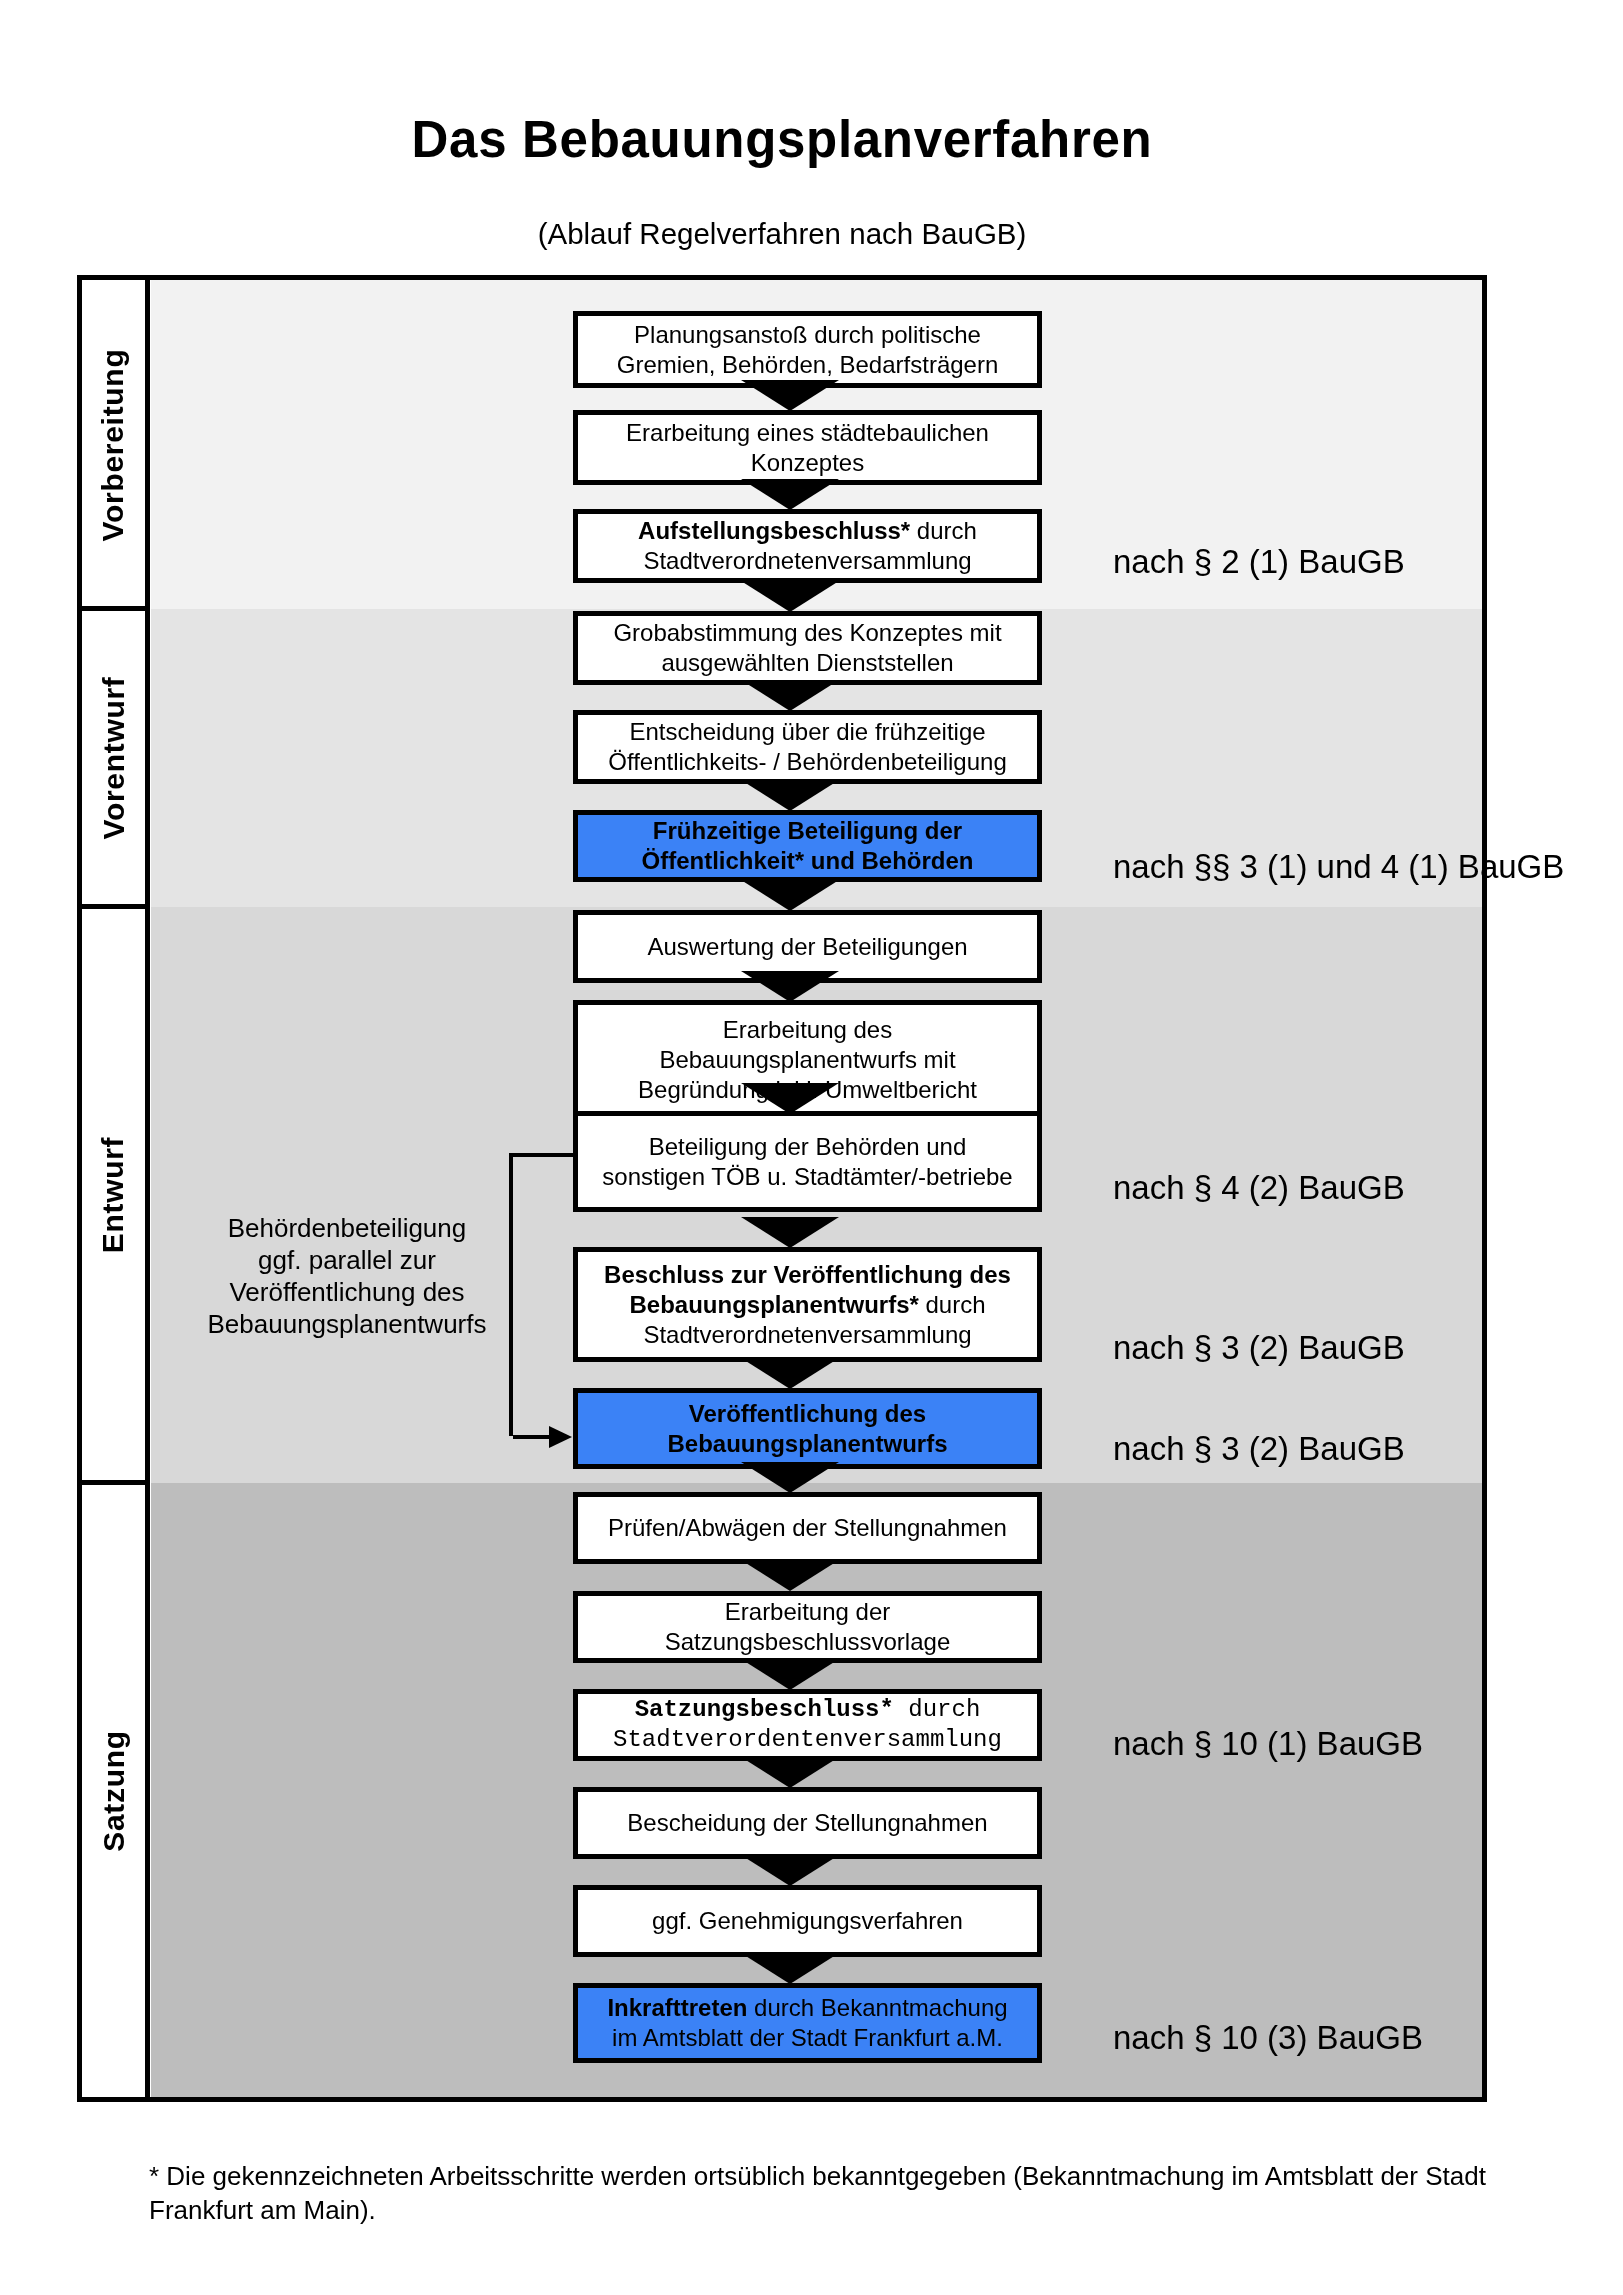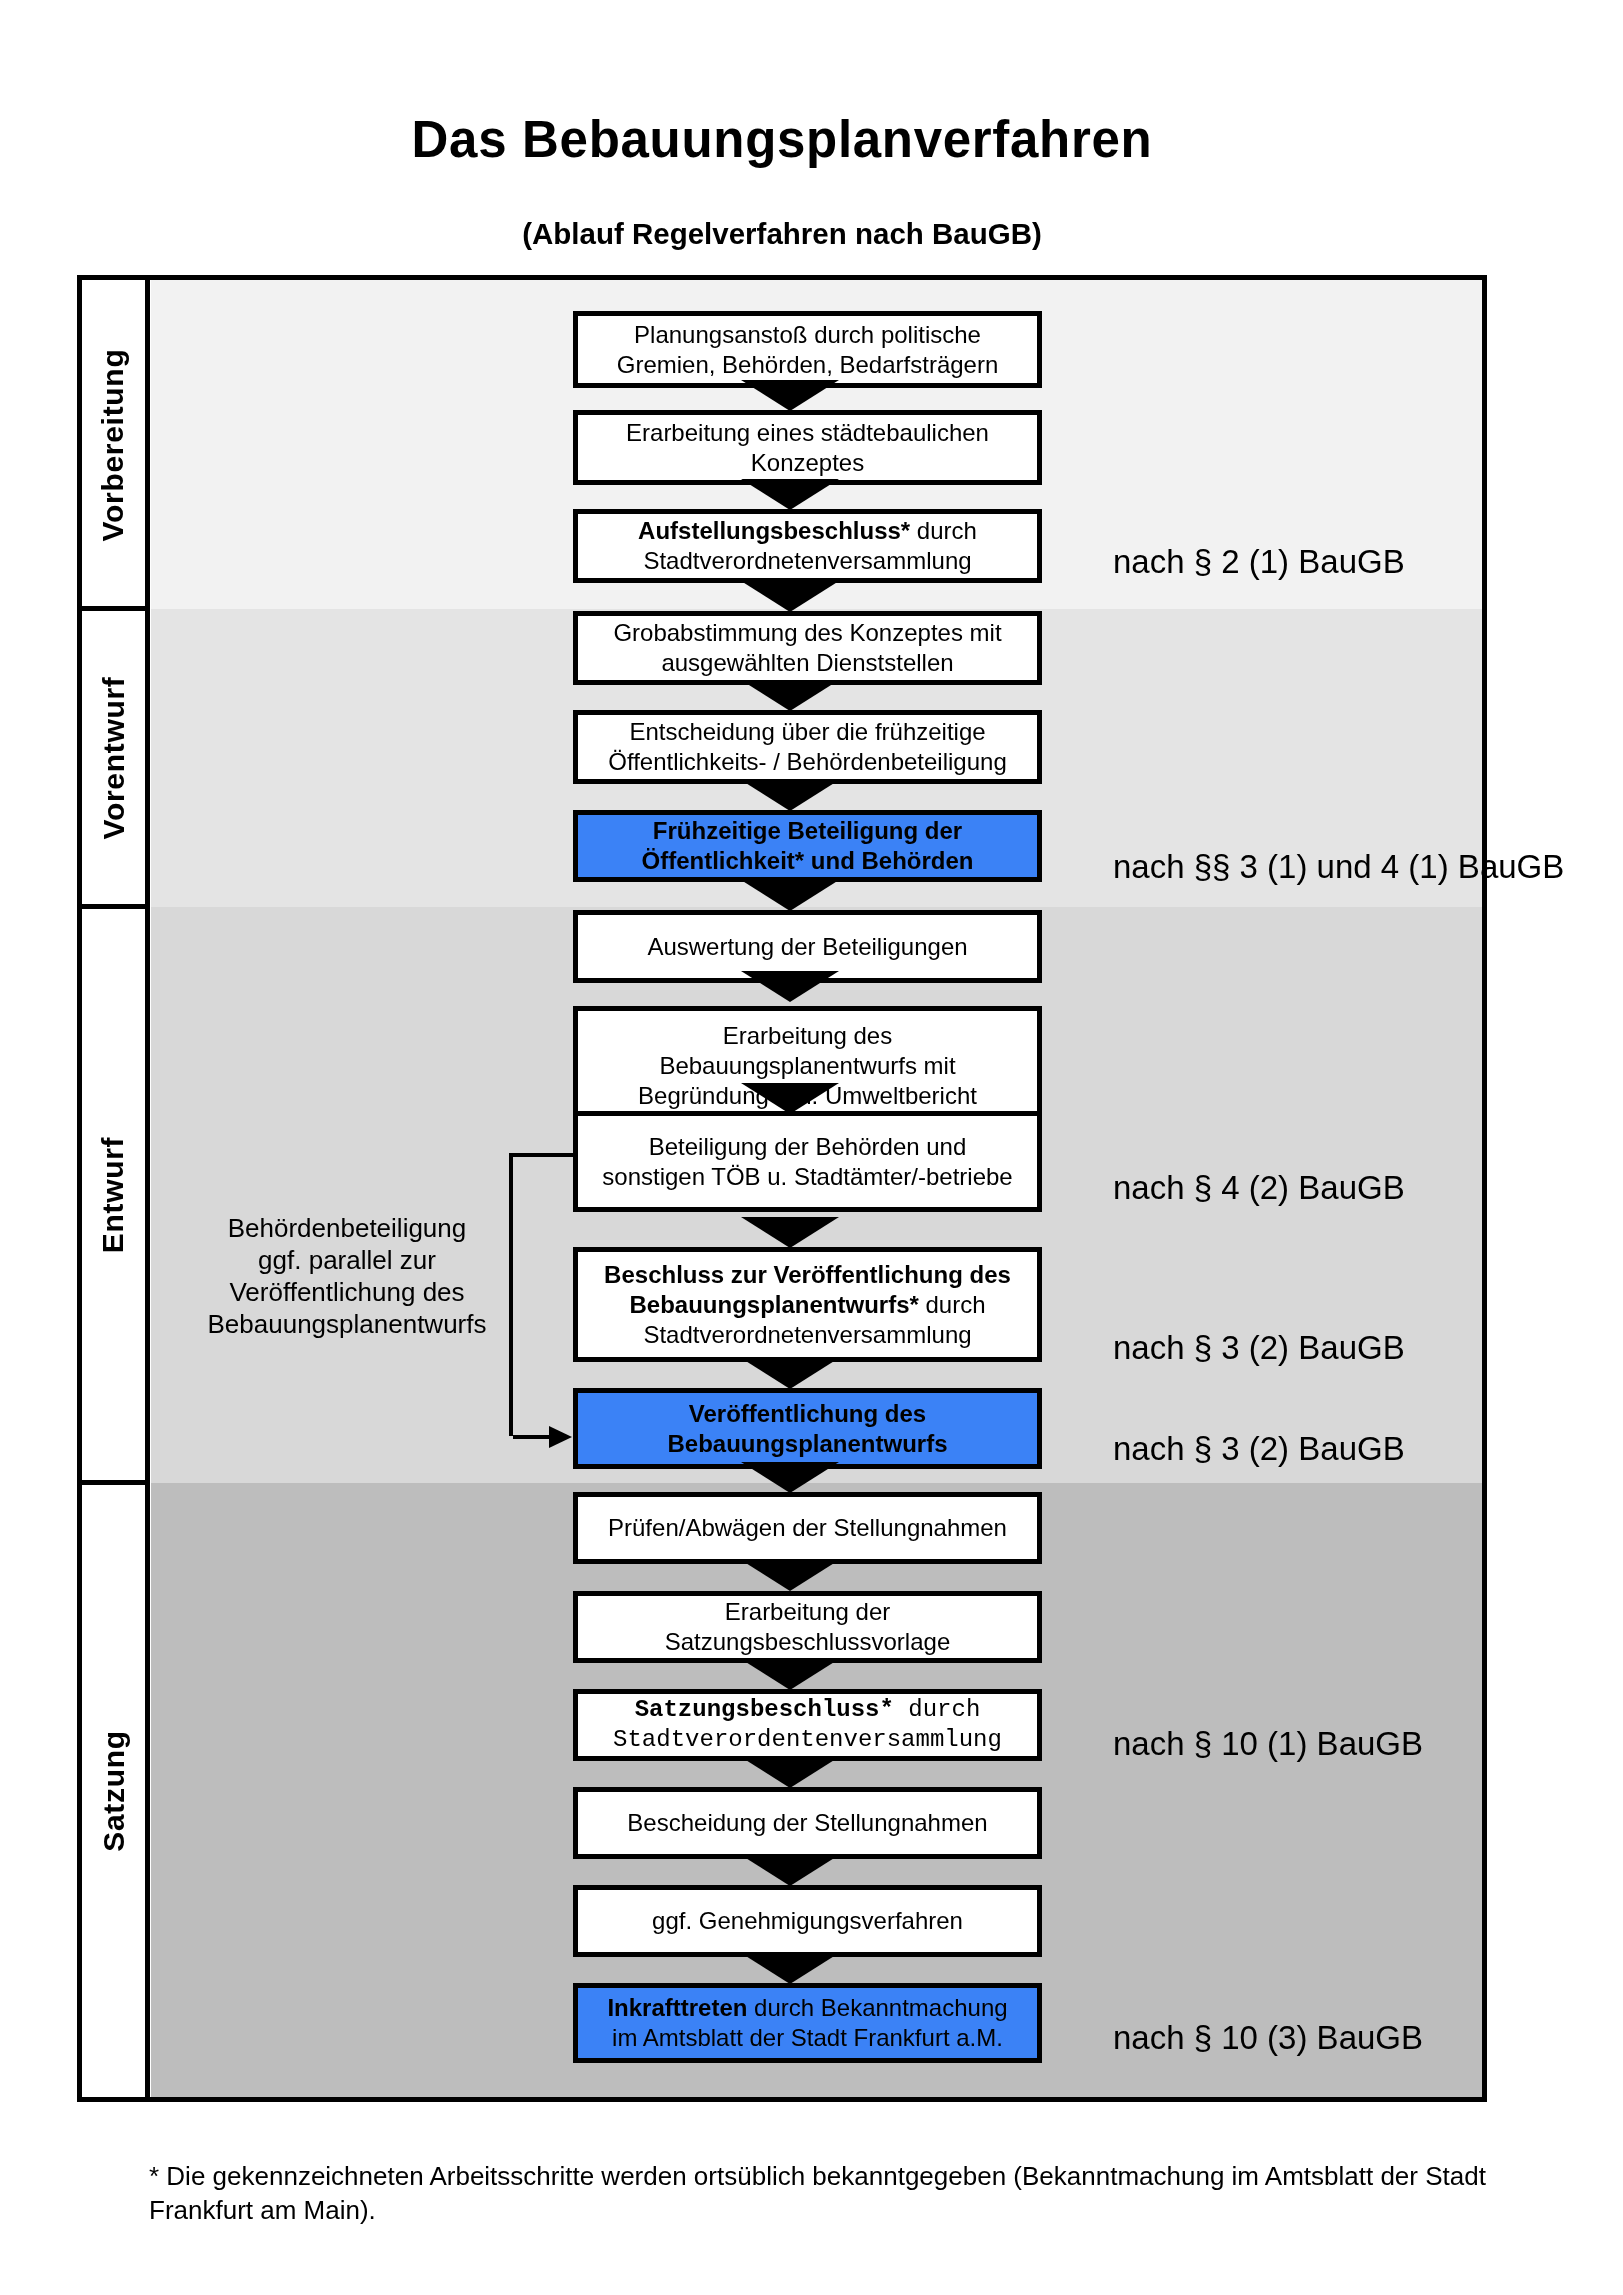--- a/index.html
+++ b/index.html
@@ -1,19 +1,19 @@
 <!DOCTYPE html>
 <html style="font-size:10.5px"><head>
 <meta charset="utf-8">
 <style>
   html,body{margin:0;padding:0;background:#ffffff;}
   body{width:1623px;height:2295px;position:relative;font-family:"Liberation Sans",sans-serif;color:#000;}
   .abs{position:absolute;}
   .title{left:77px;top:110px;width:1410px;text-align:center;font-size:51px;font-weight:bold;letter-spacing:0.7px;}
-  .subtitle{left:77px;top:217px;width:1410px;text-align:center;font-size:29.5px;font-weight:bold;}
+  .subtitle{left:77px;top:217px;width:1410px;text-align:center;font-size:29.5px;font-weight:normal;}
   .section{left:151px;width:1331px;}
   .frame{left:77px;top:275px;width:1410px;height:1827px;border:5.2px solid #000;box-sizing:border-box;z-index:5;pointer-events:none;}
   .vdivider{left:145px;top:280px;width:5.2px;height:1817px;background:#000;z-index:4;}
   .hdivider{left:77px;width:73px;height:5.2px;background:#000;z-index:4;}
   .phase-cell{left:82px;width:63px;display:flex;align-items:center;justify-content:center;z-index:3;}
   .phase-cell span{transform:rotate(-90deg);white-space:nowrap;font-weight:bold;font-size:30px;letter-spacing:0.7px;}
   .box{left:573px;width:469px;border:5.2px solid #000;box-sizing:border-box;background:#fff;
        display:flex;flex-direction:column;align-items:center;justify-content:center;
        text-align:center;font-size:24px;line-height:30px;z-index:6;}
   .box .ln{white-space:nowrap;}
@@ -92,21 +92,21 @@
   <div class="ln"><b>Frühzeitige Beteiligung der</b><span></span></div>
   <div class="ln"><b>Öffentlichkeit* und Behörden</b><span></span></div>
 </div>
 <div class="abs arrow" style="top:880px;"></div>
 
 <div class="abs box" style="top:910px;height:73px;">
   <div class="ln"><b></b><span>Auswertung der Beteiligungen</span></div>
 </div>
 <div class="abs arrow" style="top:971px;"></div>
 
-<div class="abs box" style="top:1000px;height:120px;margin-top:6px;">
+<div class="abs box" style="top:1000px;height:120px;">
   <div class="ln"><b></b><span>Erarbeitung des</span></div>
   <div class="ln"><b></b><span>Bebauungsplanentwurfs mit</span></div>
   <div class="ln"><b></b><span>Begründung inkl. Umweltbericht</span></div>
 </div>
 <div class="abs arrow" style="top:1083px;"></div>
 
 <div class="abs box" style="top:1111px;height:101px;">
   <div class="ln"><b></b><span>Beteiligung der Behörden und</span></div>
   <div class="ln"><b></b><span>sonstigen TÖB u. Stadtämter/-betriebe</span></div>
 </div>

